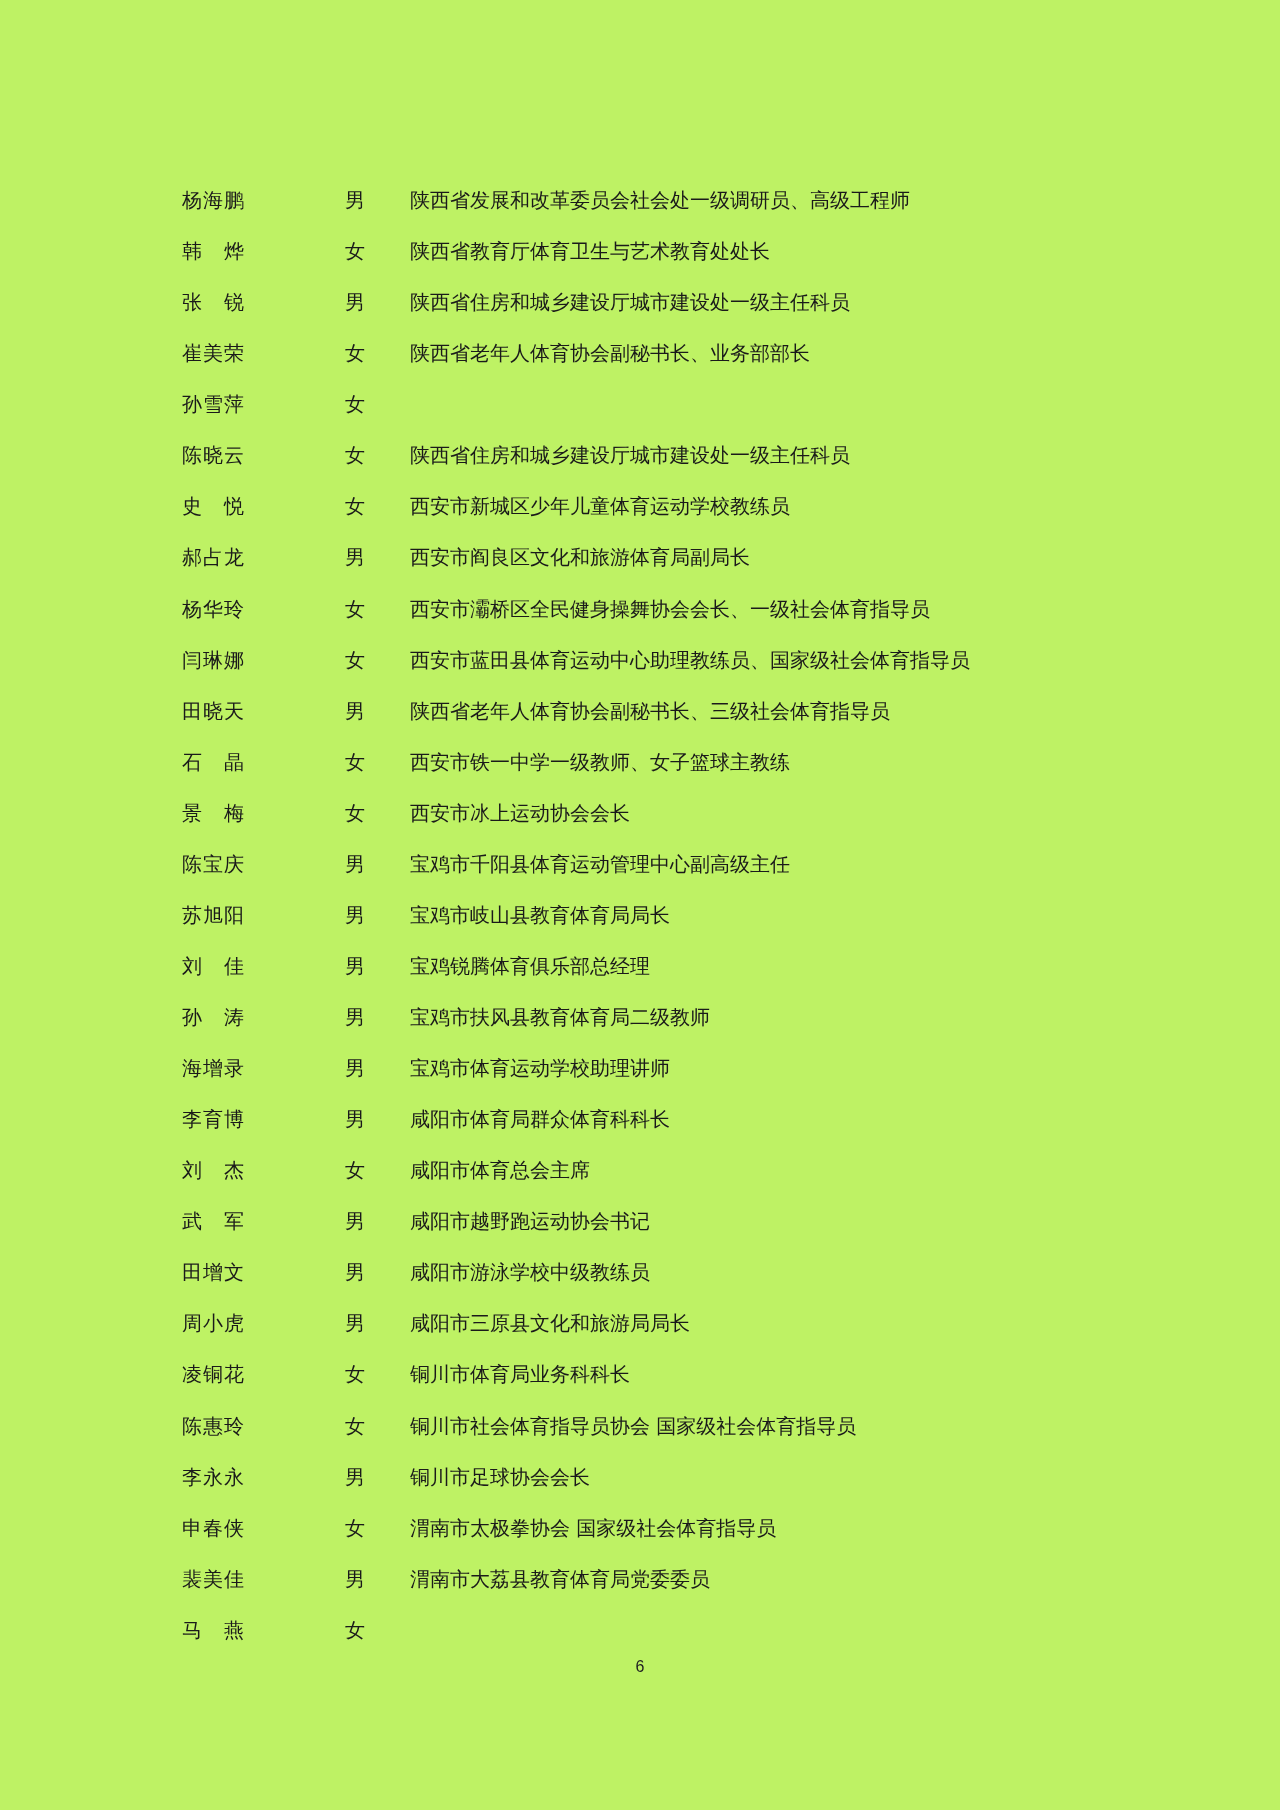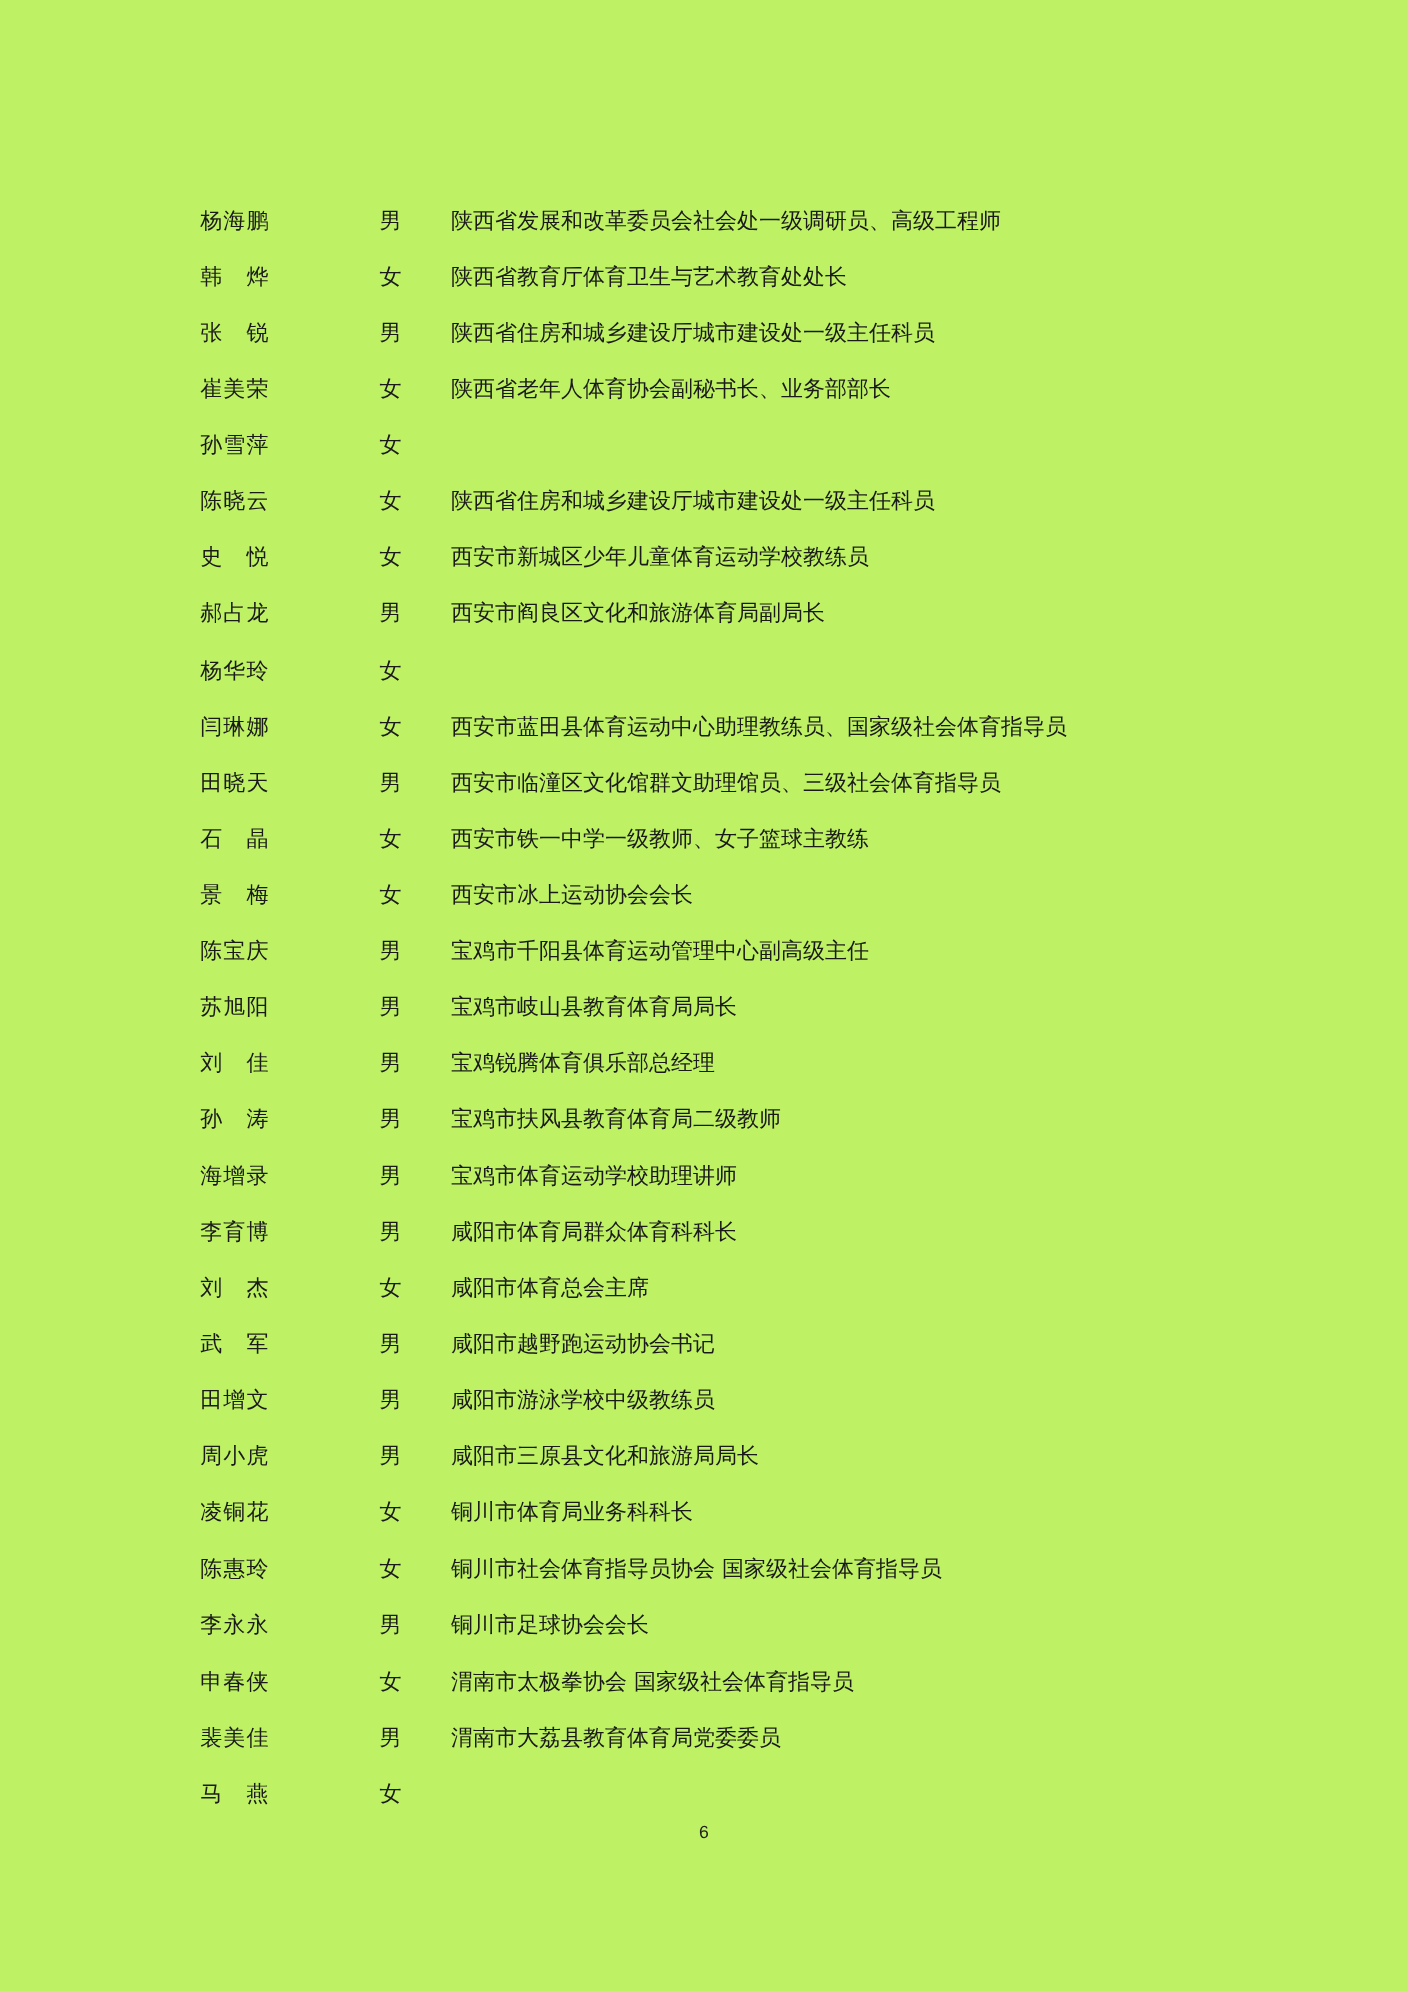--- a/index.html
+++ b/index.html
@@ -107,30 +107,31 @@
         <span class="org">西安市新城区少年儿童体育运动学校教练员</span>
       </div>
       <div class="row">
         <span class="name">郝占龙</span>
         <span class="gender">男</span>
         <span class="org">西安市阎良区文化和旅游体育局副局长</span>
       </div>
       <div class="row">
         <span class="name">杨华玲</span>
         <span class="gender">女</span>
+        <span class="org">西安市灞桥区全民健身操舞协会会长、一级社会体育指导员</span>
       </div>
       <div class="row">
         <span class="name">闫琳娜</span>
         <span class="gender">女</span>
         <span class="org">西安市蓝田县体育运动中心助理教练员、国家级社会体育指导员</span>
       </div>
       <div class="row">
         <span class="name">田晓天</span>
         <span class="gender">男</span>
-        <span class="org">西安市临潼区文化馆群文助理馆员、三级社会体育指导员</span>
+        <span class="org">陕西省老年人体育协会副秘书长、三级社会体育指导员</span>
       </div>
       <div class="row">
         <span class="name two">石晶</span>
         <span class="gender">女</span>
         <span class="org">西安市铁一中学一级教师、女子篮球主教练</span>
       </div>
       <div class="row">
         <span class="name two">景梅</span>
         <span class="gender">女</span>
         <span class="org">西安市冰上运动协会会长</span>

